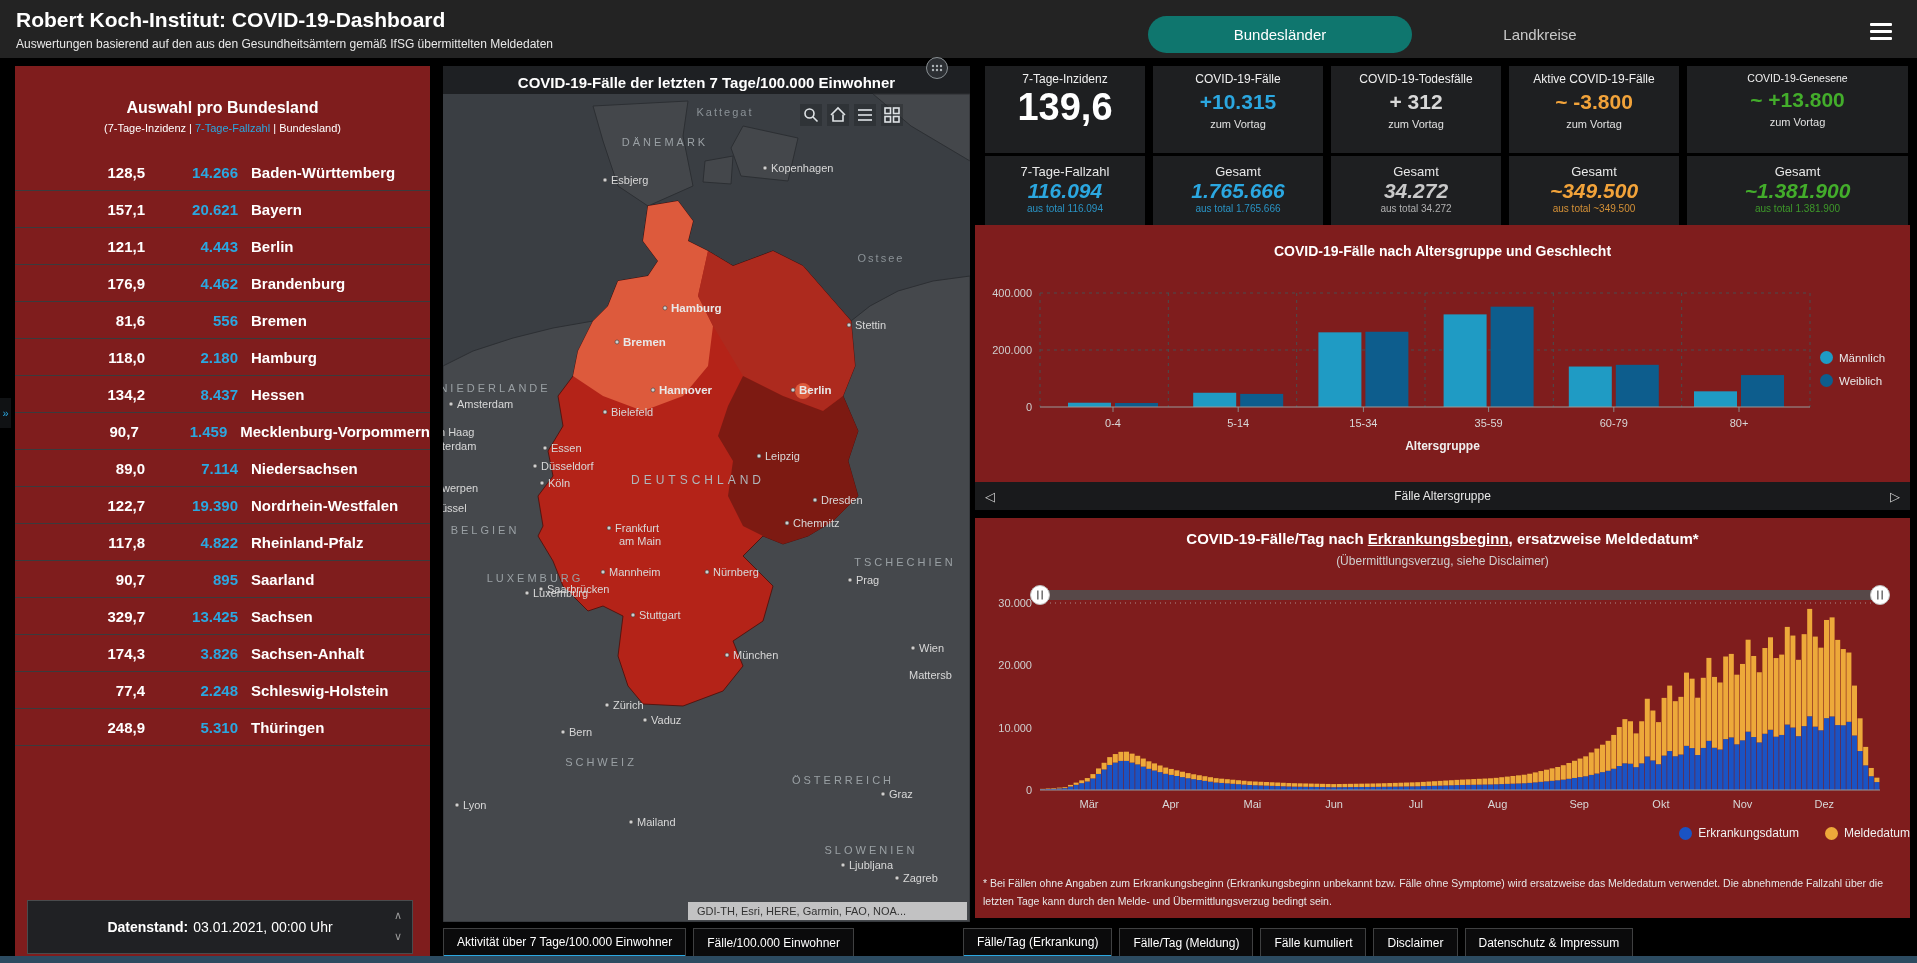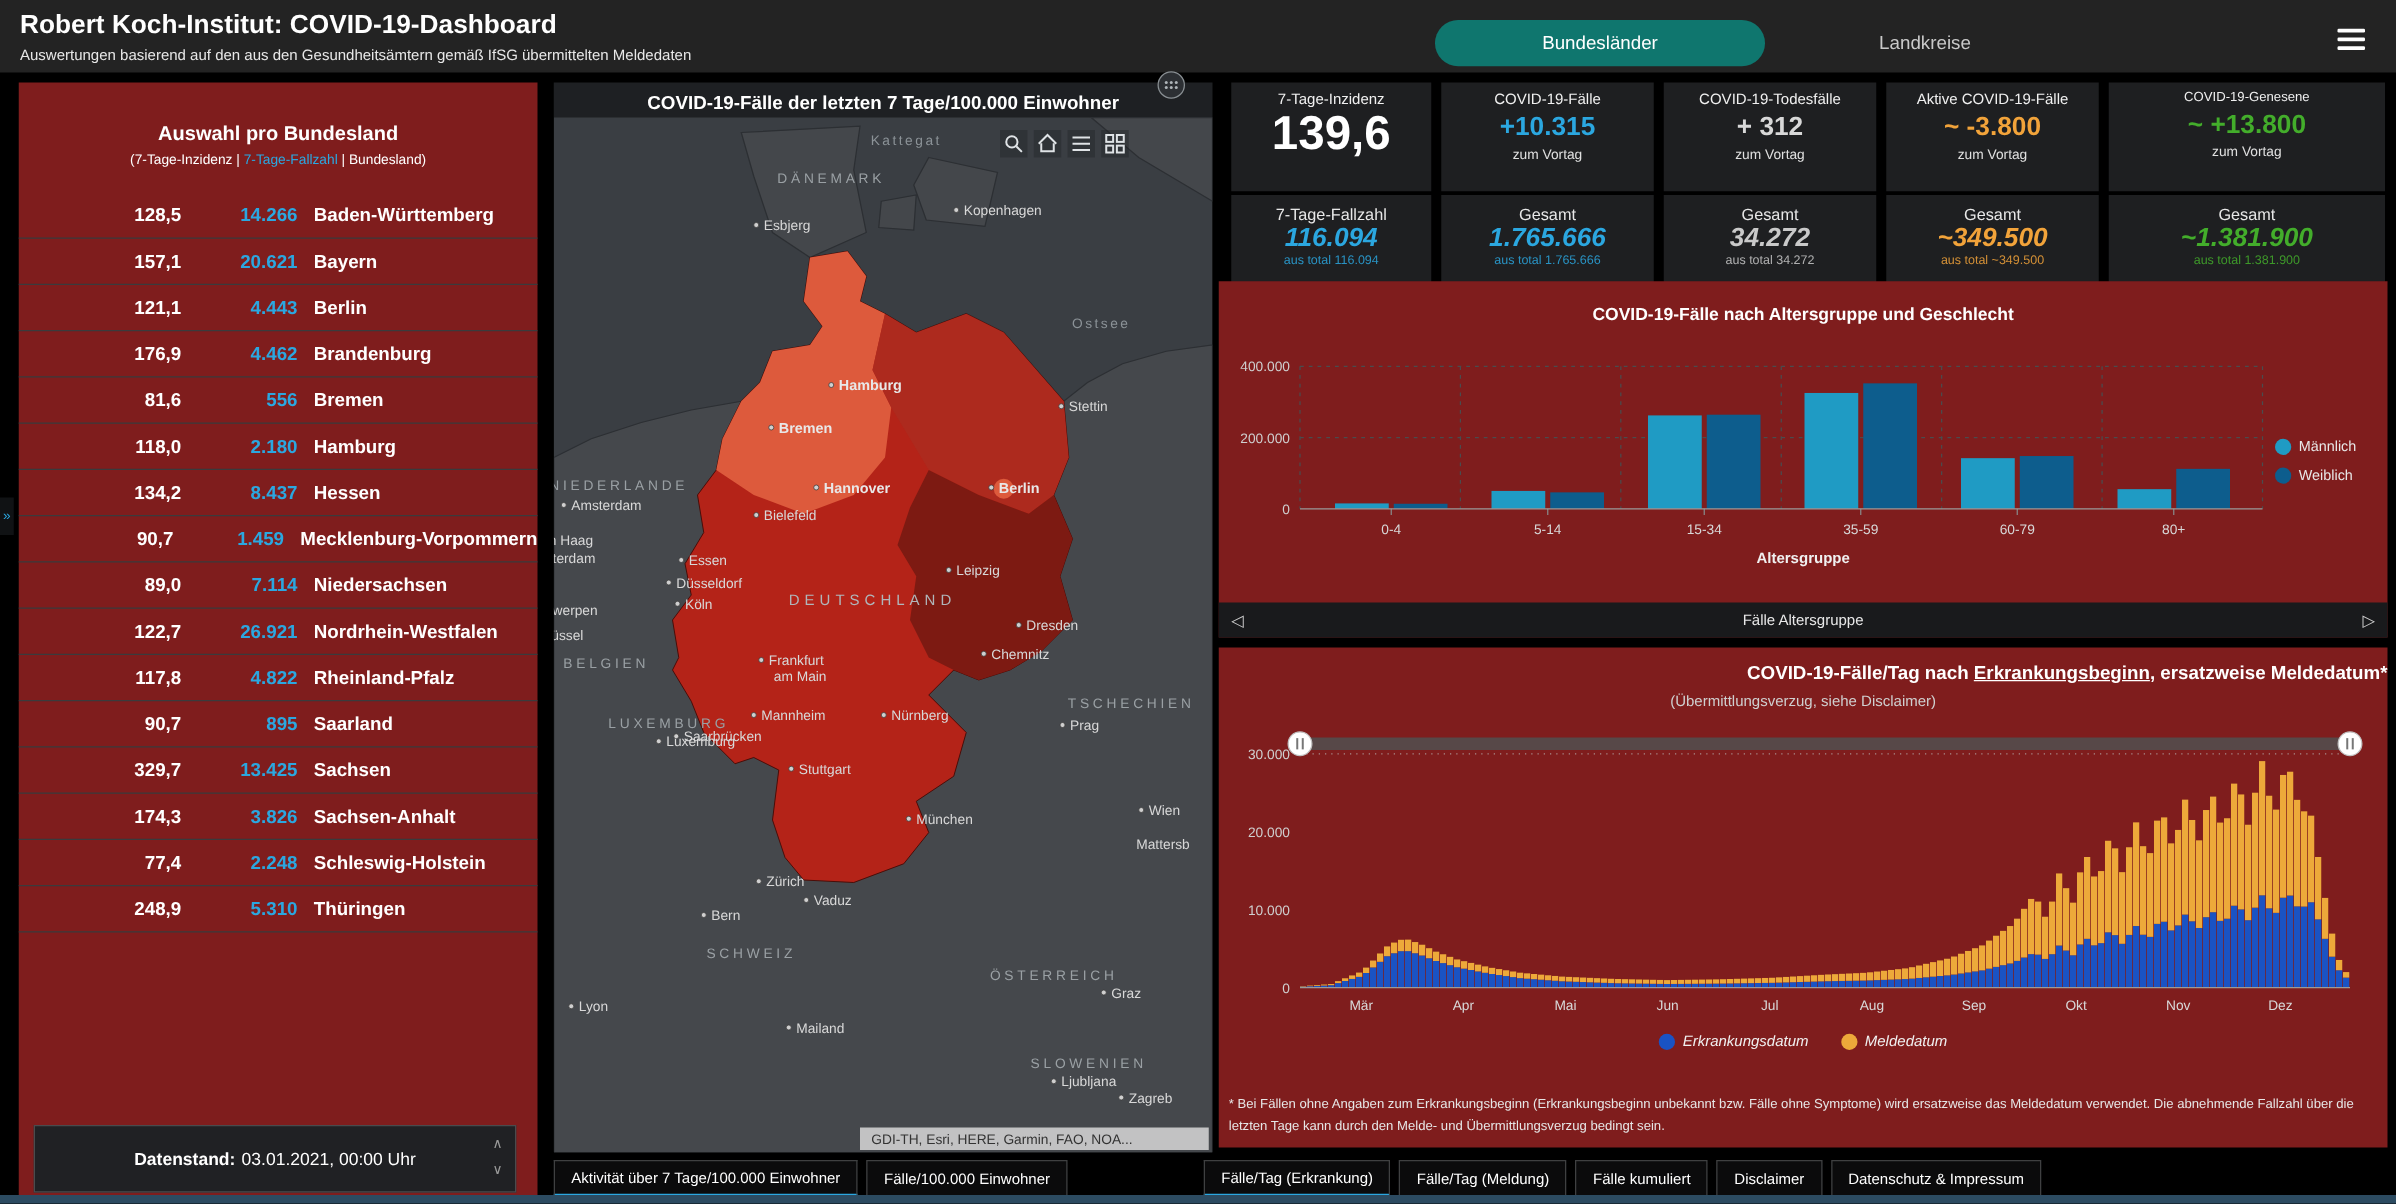--- a/index.html
+++ b/index.html
@@ -62,24 +62,24 @@
   #age-title{left:0;top:18px;width:935px;text-align:center;font-size:14px;font-weight:bold;}
   #age-legend{left:845px;top:126px;font-size:11.5px;color:#e8e8e8;}
   .leg-row{display:flex;align-items:center;margin-bottom:10px;cursor:pointer;}
   .leg-dot{width:13px;height:13px;border-radius:50%;margin-right:6px;}
   #age-xlabel{left:0;top:214px;width:935px;text-align:center;font-size:12px;font-weight:bold;color:#f0f0f0;}
   #age-nav{left:0;top:257px;width:935px;height:28px;background:#191a1c;display:flex;align-items:center;font-size:12px;color:#e8e8e8;}
   #age-nav .nav-arrow{width:30px;text-align:center;font-size:13px;color:#cfcfcf;cursor:pointer;}
   #age-nav .nav-label{flex:1;text-align:center;}
   
   #daily-panel{left:975px;top:518px;width:935px;height:400px;}
-  #daily-title{left:0;top:12px;width:935px;text-align:right;font-size:15px;font-weight:bold;}
+  #daily-title{left:0;top:12px;width:935px;text-align:center;font-size:15px;font-weight:bold;}
   #daily-title .ul{text-decoration:underline;}
   #daily-sub{left:0;top:36px;width:935px;text-align:center;font-size:12px;color:#cfcfcf;}
-  #daily-legend{left:0;top:308px;width:935px;display:flex;justify-content:center;gap:26px;font-size:12px;color:#f0f0f0;font-style:italic;}
+  #daily-legend{left:0;top:308px;width:935px;display:flex;justify-content:flex-end;gap:26px;font-size:12px;color:#f0f0f0;}
   #daily-foot{left:8px;top:356px;width:918px;font-size:10.5px;color:#e6e6e6;line-height:18px;}
   
   .tab-row{display:flex;gap:7px;}
   #map-tabs{left:443px;top:928px;}
   #right-tabs{left:963px;top:928px;}
   .tab{height:30px;line-height:27px;padding:0 13px;background:#0b0b0c;border:1px solid #3f4041;color:#fff;font-size:12px;cursor:pointer;white-space:nowrap;}
   .tab.active{border-bottom:3px solid #2ba7e0;}
   #bottom-strip{left:0;top:956px;width:1917px;height:7px;background:#2c4b61;}
   svg text{user-select:none;}
 </style>
@@ -142,21 +142,21 @@
         <span class="bl-fz">1.459</span>
         <span class="bl-land">Mecklenburg-Vorpommern</span>
       </div>
       <div class="bl-row">
         <span class="bl-inz">89,0</span>
         <span class="bl-fz">7.114</span>
         <span class="bl-land">Niedersachsen</span>
       </div>
       <div class="bl-row">
         <span class="bl-inz">122,7</span>
-        <span class="bl-fz">26.921</span>
+        <span class="bl-fz">19.390</span>
         <span class="bl-land">Nordrhein-Westfalen</span>
       </div>
       <div class="bl-row">
         <span class="bl-inz">117,8</span>
         <span class="bl-fz">4.822</span>
         <span class="bl-land">Rheinland-Pfalz</span>
       </div>
       <div class="bl-row">
         <span class="bl-inz">90,7</span>
         <span class="bl-fz">895</span>

